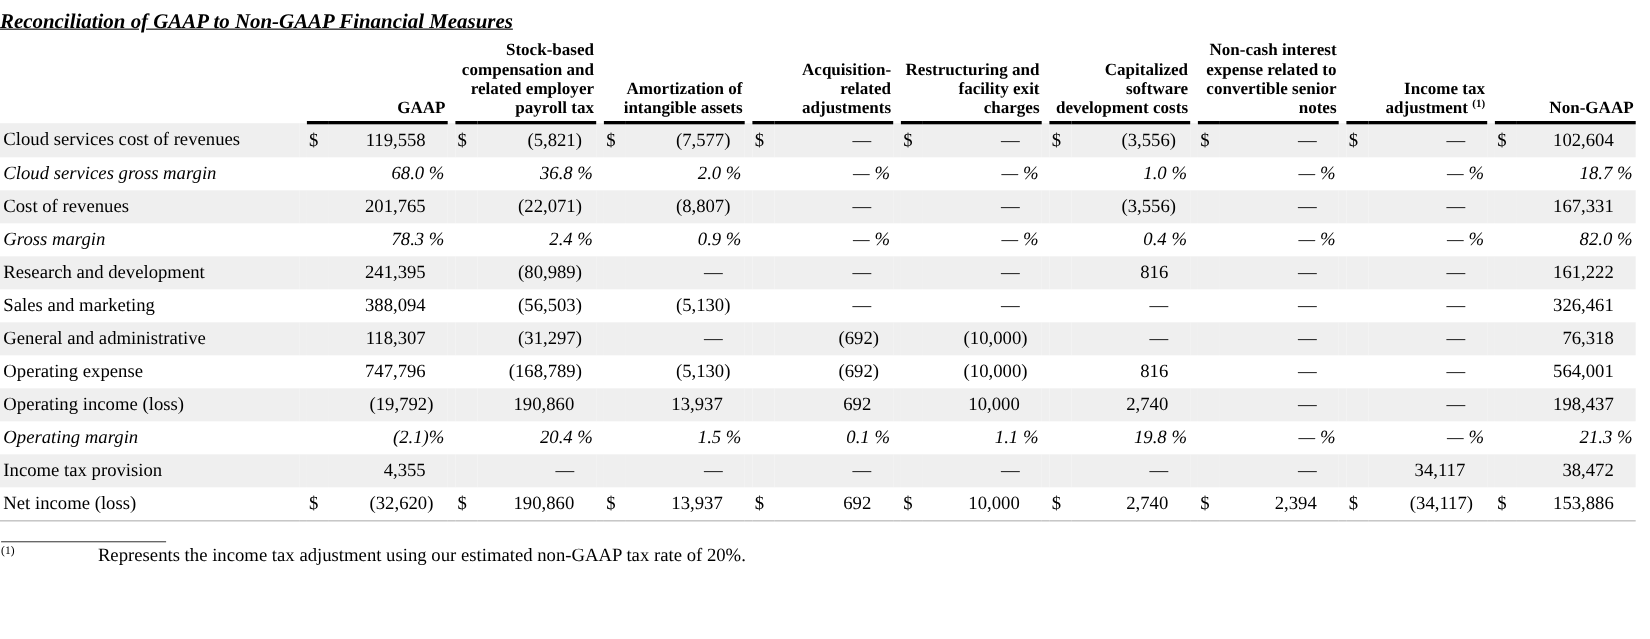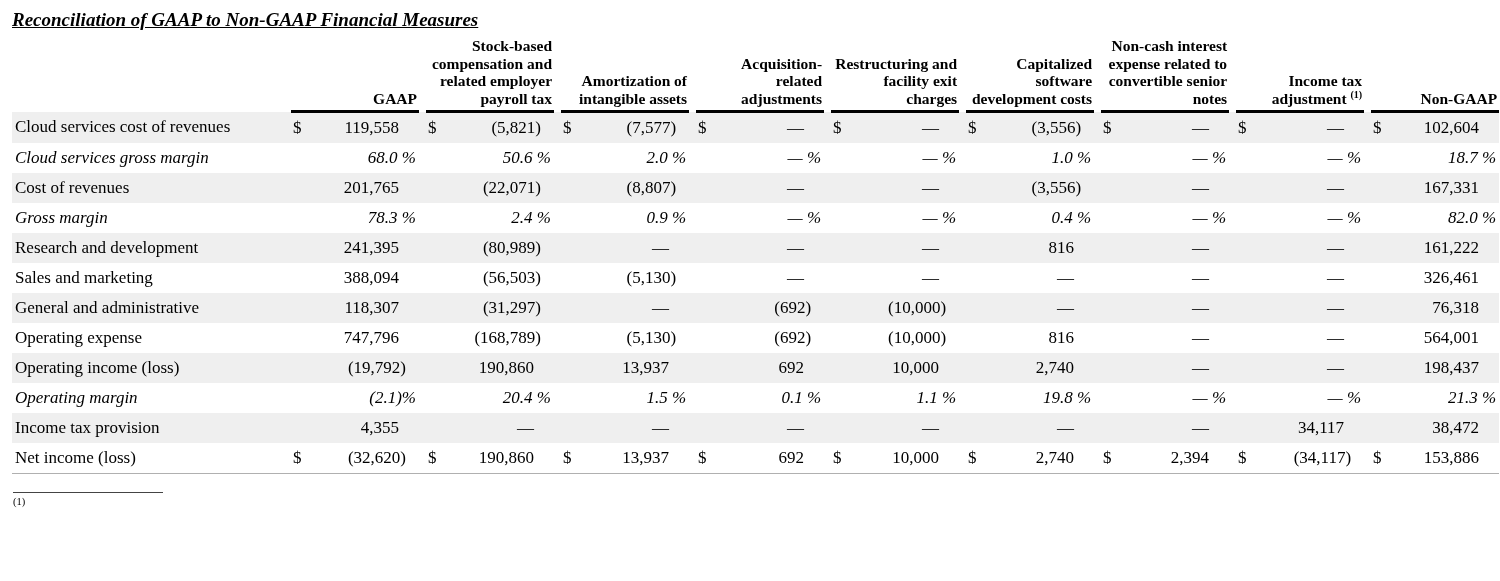--- a/index.html
+++ b/index.html
@@ -1,21 +1,21 @@
 <!DOCTYPE html>
 <html style="--stripe: #efefef; --header-rule: #000000; --bottom-rule: #b0b0b0;"><head>
 <meta charset="utf-8">
 <style>
   html,body{margin:0;padding:0;background:#fff;}
   body{
     width:1500px;height:581px;overflow:hidden;color:#000;
     font-family:"Liberation Serif","DejaVu Serif",serif;
     -webkit-font-smoothing:antialiased;
   }
-  .page{padding:8px 5px 0 12px;}
+  .page{padding:8px 5px 0 0;}
   .title-line{
     font-weight:bold;font-style:italic;font-size:19px;line-height:23px;
     text-decoration:underline;white-space:nowrap;
   }
   table.recon{border-collapse:collapse;table-layout:fixed;width:1487px;margin-top:6px;}
   thead th{
     vertical-align:bottom;font-weight:bold;font-size:15.5px;line-height:17.5px;
     text-align:center;padding:0 2px 3px 2px;
   }
   thead th.group{border-bottom:3px solid var(--header-rule,#000);text-align:right;}
@@ -127,21 +127,21 @@
           <td class="sym">$</td>
           <td class="val">102,604</td>
         </tr>
         <tr class="percent">
           <td class="lbl">Cloud services gross margin</td>
           <td class="gap"></td>
           <td class="sym"></td>
           <td class="val pct">68.0 %</td>
           <td class="gap"></td>
           <td class="sym"></td>
-          <td class="val pct">50.6 %</td>
+          <td class="val pct">36.8 %</td>
           <td class="gap"></td>
           <td class="sym"></td>
           <td class="val pct">2.0 %</td>
           <td class="gap"></td>
           <td class="sym"></td>
           <td class="val pct">— %</td>
           <td class="gap"></td>
           <td class="sym"></td>
           <td class="val pct">— %</td>
           <td class="gap"></td>
@@ -457,15 +457,16 @@
           <td class="sym">$</td>
           <td class="val">153,886</td>
         </tr>
       </tbody>
     </table>
 
   <div class="footnote-block">
     <div class="fn-rule"></div>
     <div class="fn-line">
       <span class="fn-marker">(1)</span>
+      <span class="fn-text">Represents the income tax adjustment using our estimated non-GAAP tax rate of 20%.</span>
     </div>
   </div>
 </div>
 
 </body></html>

